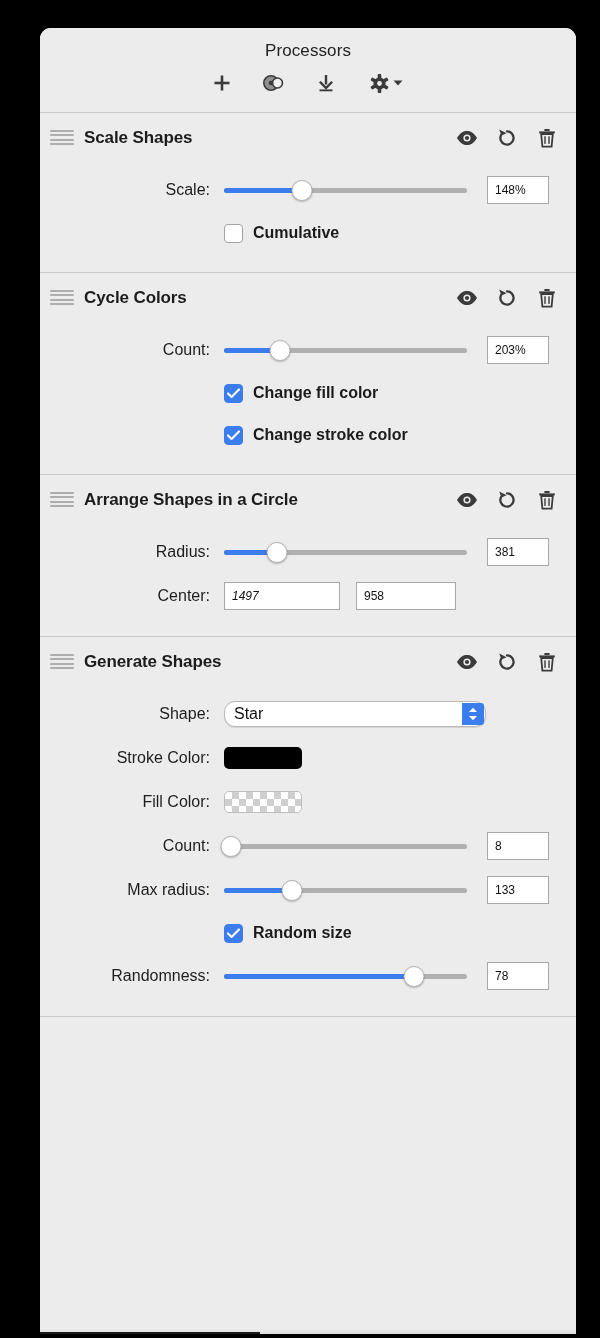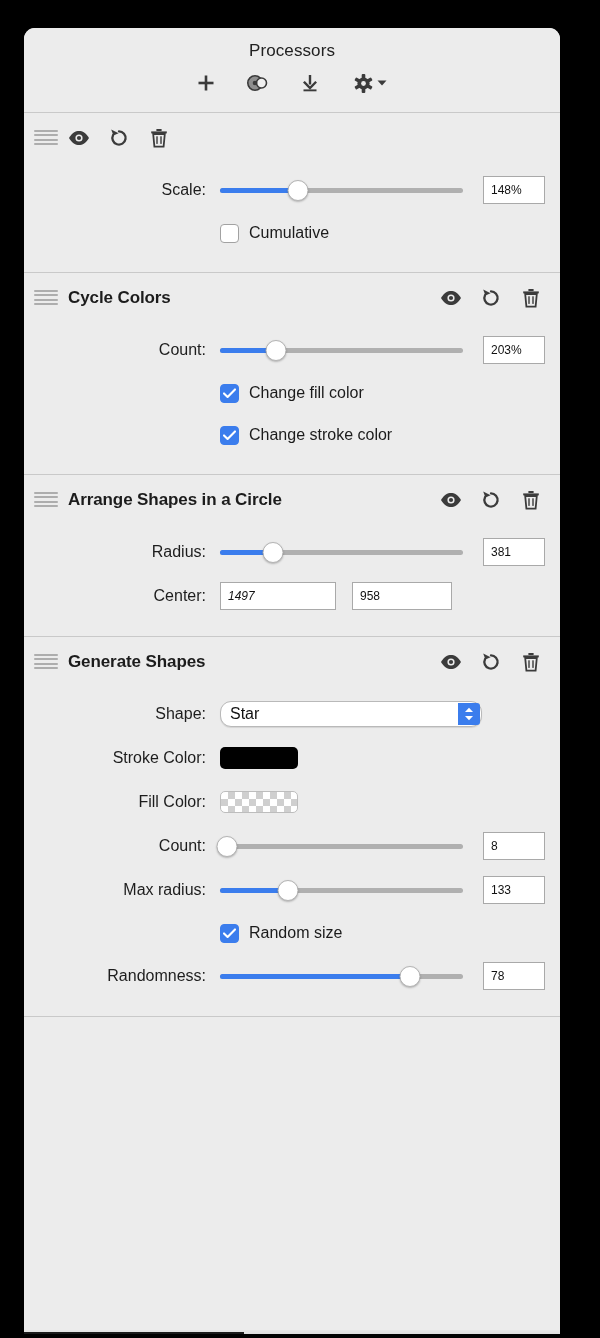--- a/index.html
+++ b/index.html
@@ -10,21 +10,21 @@
     height: 1338px;
     overflow: hidden;
   }
   body {
     font-family: "Liberation Sans", sans-serif;
     -webkit-font-smoothing: antialiased;
   }
 
   .window {
     position: absolute;
-    left: 24px;
+    left: 40px;
     top: 28px;
     width: 536px;
     height: 1306px;
     background: #ececec;
     border-radius: 11px 11px 0 0;
     overflow: hidden;
   }
 
   
   .titlebar {
@@ -88,21 +88,21 @@
     font-size: 17px;
     font-weight: bold;
     color: #1c1c1c;
     flex: 1 1 auto;
     letter-spacing: -0.1px;
   }
   .sec-actions { display: flex; align-items: center; gap: 18px; }
   .sec-actions .act { width: 22px; height: 22px; display:flex; align-items:center; justify-content:center; cursor: default; }
 
   
-  .rows { padding: 6px 16px 18px 10px; margin-left: 12px; }
+  .rows { padding: 6px 16px 18px 10px; }
   .row {
     display: flex;
     align-items: center;
     min-height: 44px;
   }
   .row-label {
     width: 160px;
     text-align: right;
     padding-right: 14px;
     font-size: 16px;
@@ -159,21 +159,21 @@
     align-items: center;
     padding-left: 7px;
     box-sizing: border-box;
     cursor: text;
     flex: 0 0 auto;
   }
   .numfield.wide { width: 116px; margin-left: 0; font-style: italic; }
   .numfield.wide2 { width: 100px; margin-left: 16px; }
 
   
-  .cbrow { display: flex; align-items: center; min-height: 42px; padding-left: 174px; }
+  .cbrow { display: flex; align-items: center; min-height: 42px; padding-left: 174px; font-weight: bold; }
   .cbox {
     width: 19px; height: 19px;
     border-radius: 4px;
     border: 1px solid #a2a2a2;
     background: #fff;
     flex: 0 0 auto;
     display: flex; align-items: center; justify-content: center;
     cursor: default;
     box-sizing: border-box;
   }
@@ -297,20 +297,21 @@
   </div>
 
   <div class="section">
     <div class="sec-head">
       <div class="drag-handle">
           <i></i>
           <i></i>
           <i></i>
           <i></i>
         </div>
+      <div class="sec-title">Scale Shapes</div>
       <div class="sec-actions">
         <div class="act">
           <svg width="22" height="16" viewBox="0 0 22 16">
             <path d="M1 8 C4 2.6 7.6 1 11 1 C14.4 1 18 2.6 21 8 C18 13.4 14.4 15 11 15 C7.6 15 4 13.4 1 8 Z" fill="#3b3b3b"></path>
             <circle cx="11" cy="8" r="3.6" fill="#ececec"></circle>
             <circle cx="11" cy="8" r="2.1" fill="#3b3b3b"></circle>
           </svg>
         </div>
         <div class="act">
           <svg width="20" height="20" viewBox="0 0 20 20">

